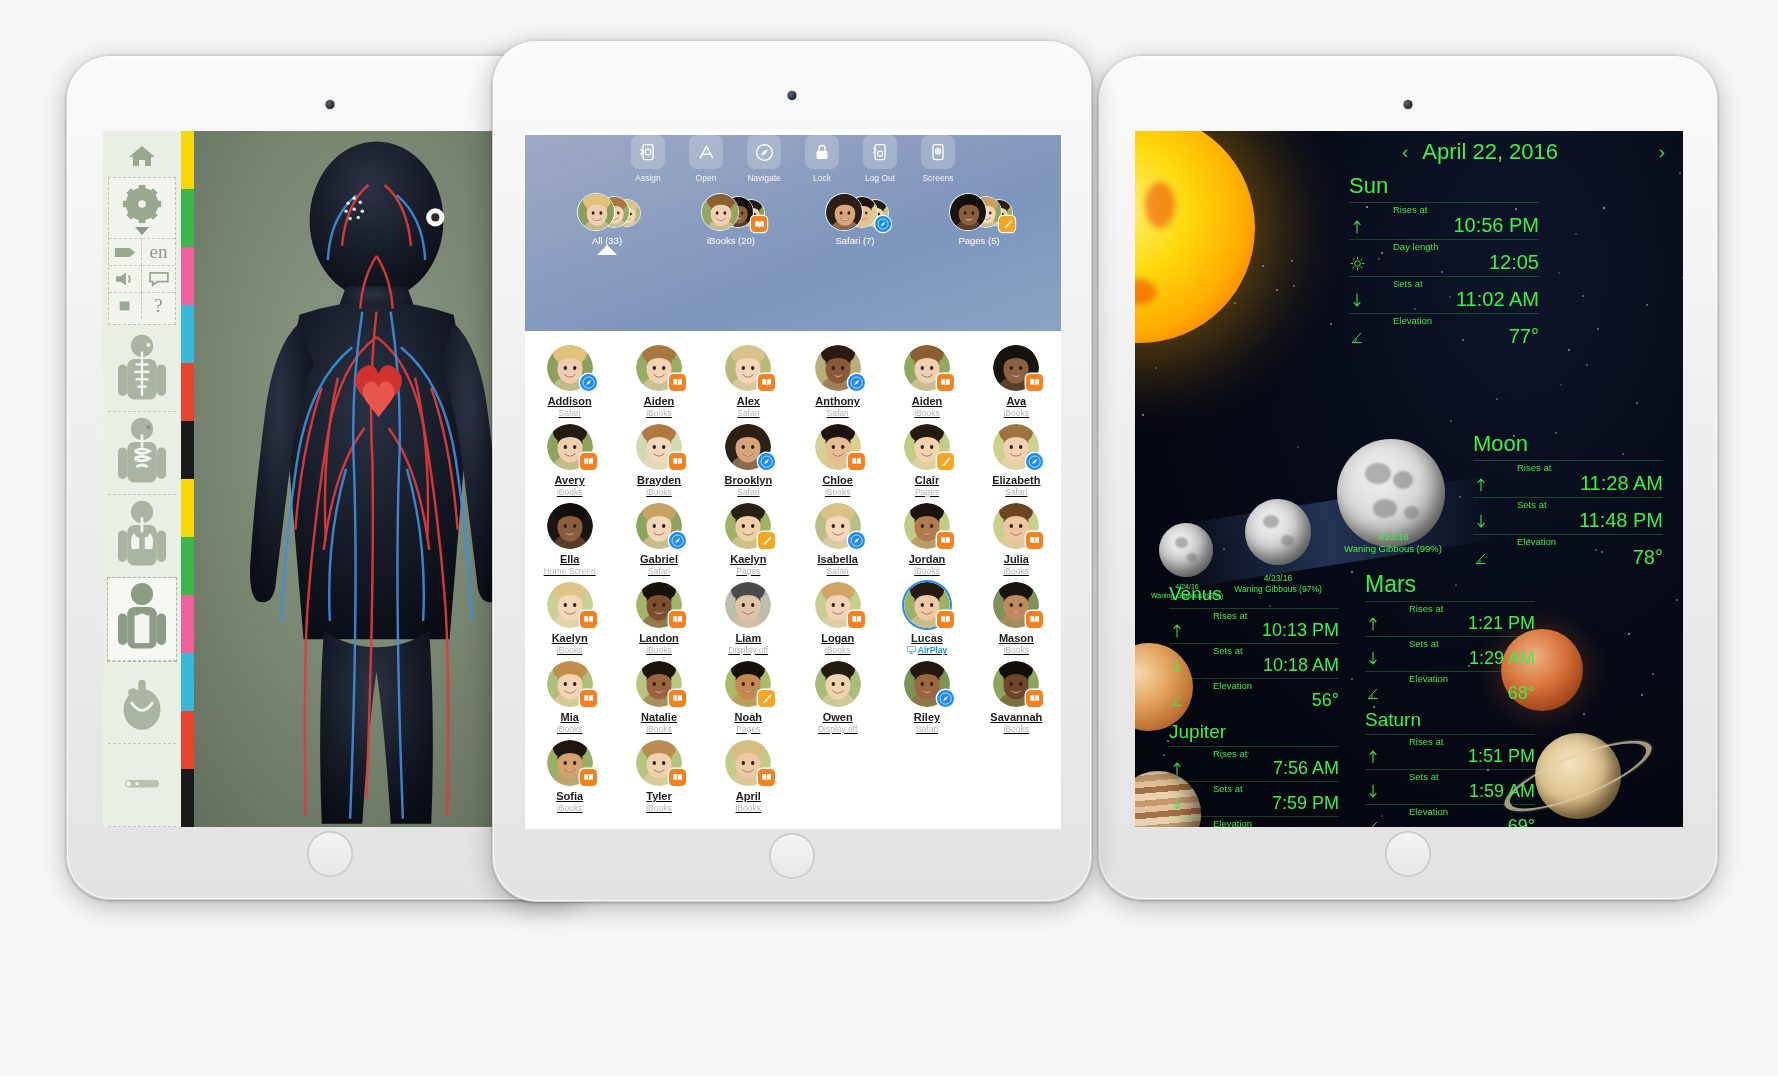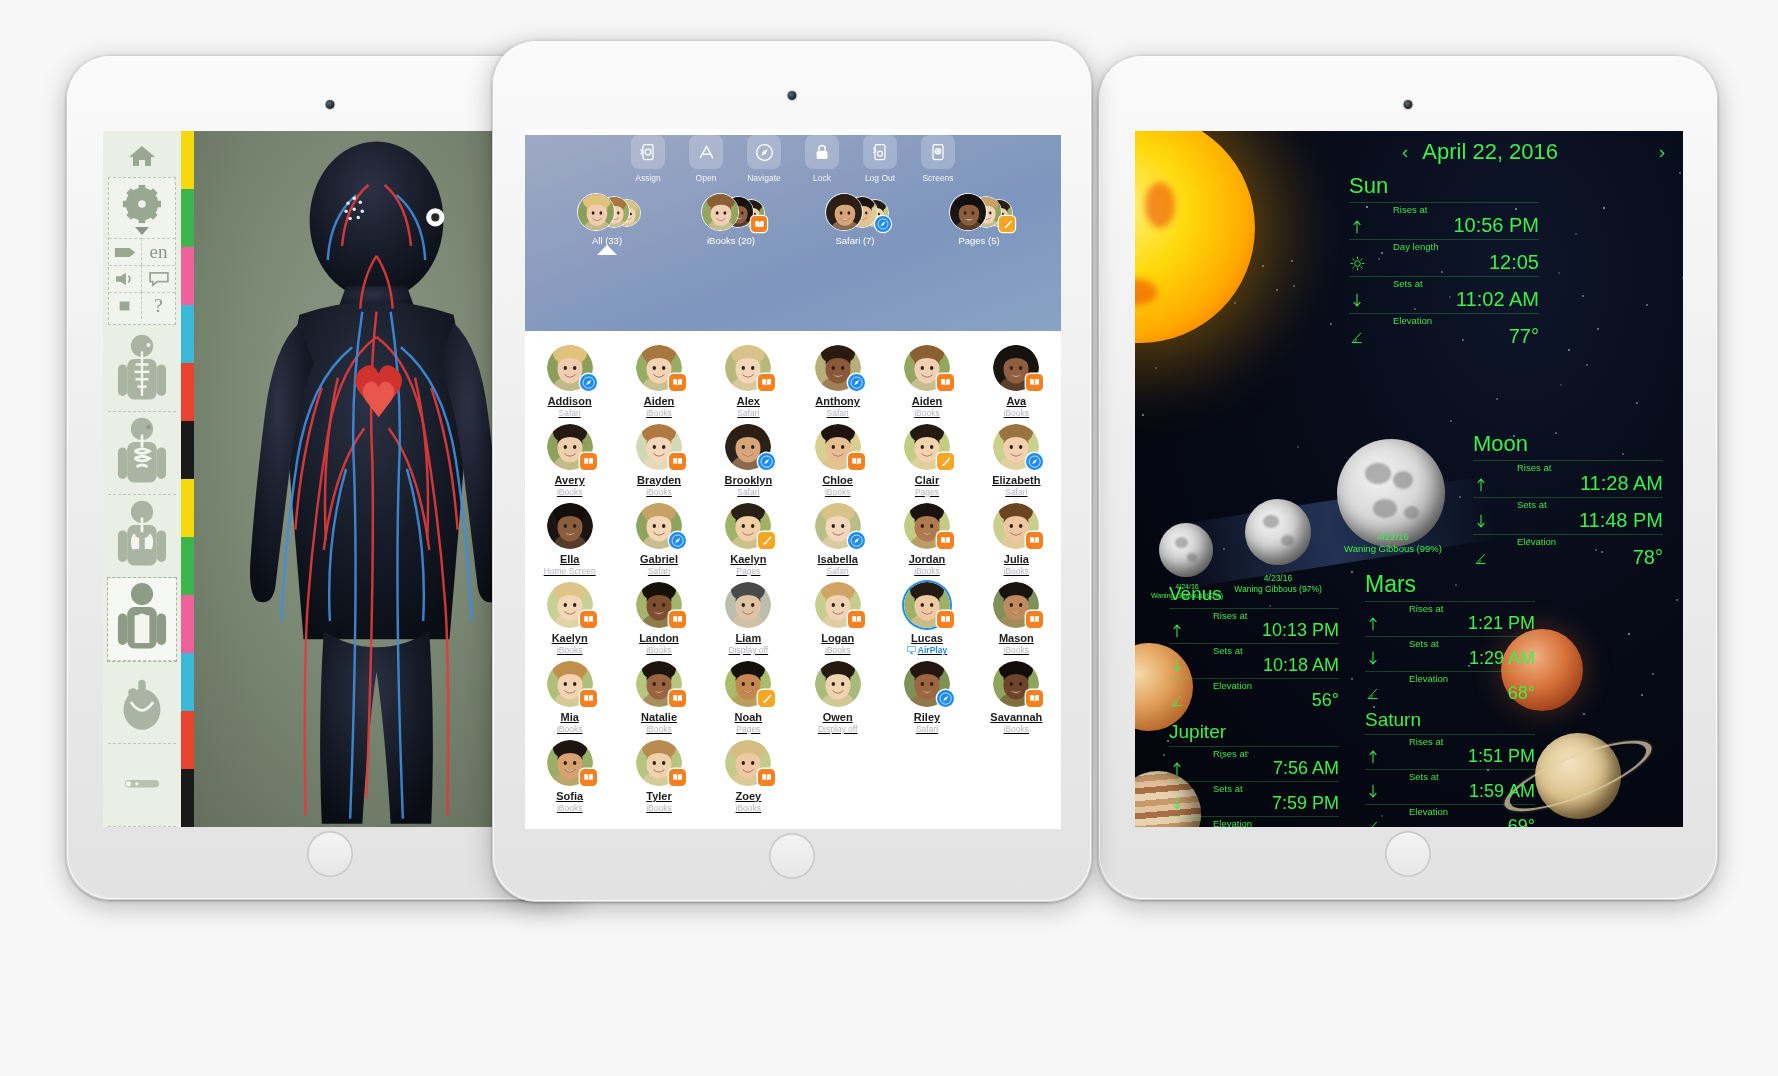--- a/index.html
+++ b/index.html
@@ -2064,21 +2064,21 @@
                     </g>
                   </svg></div>
                 <div class="st-badge" style="background:#f5801f;width:17px;height:17px;">
                   <svg viewBox="0 0 18 14" width="11.22" height="8.84">
                     <path d="M9 3 C7 1 4 1 2 2 v9 c2-1 5-1 7 1z" fill="#fff"></path>
                     <path d="M9 3 C11 1 14 1 16 2 v9 c-2-1-5-1-7 1z" fill="#fff"></path>
                     <path d="M9 3 v10" stroke="#f5801f" stroke-width="1.1"></path>
                   </svg>
                 </div>
               </div>
-              <div class="st-name">Zoey</div>
+              <div class="st-name">April</div>
               <div class="st-sub">iBooks</div>
             </div>
           </div>
         </div>
 
     </div>
     <div class="home-btn"></div>
   </div>
 
 </div>

